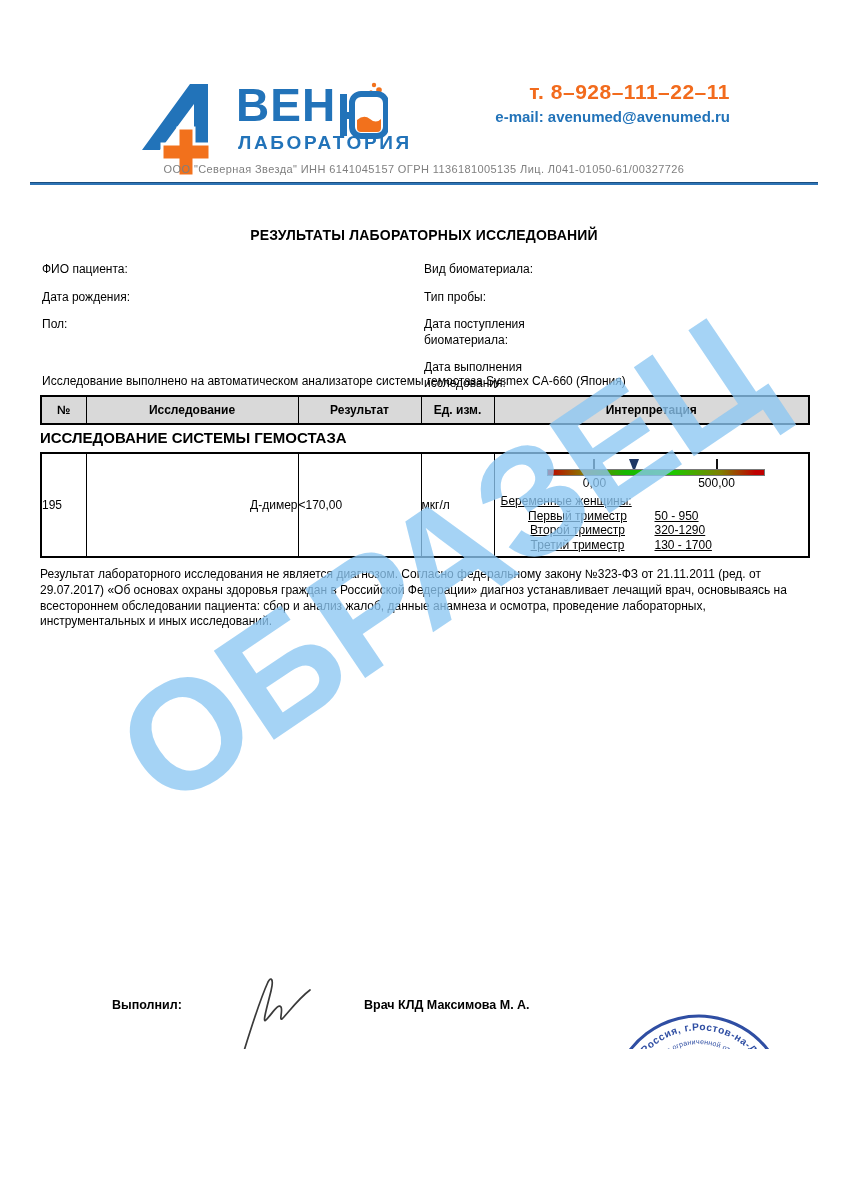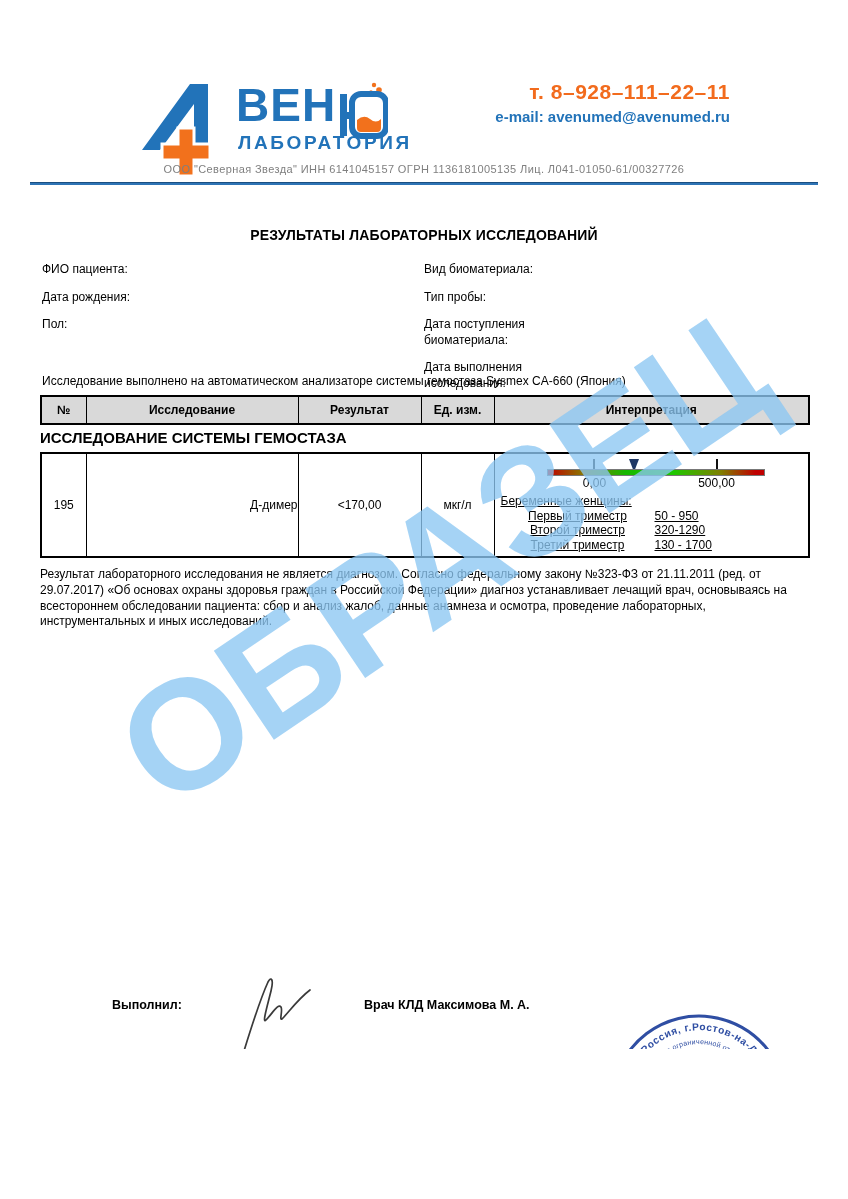--- a/index.html
+++ b/index.html
@@ -35,21 +35,21 @@
   .analyzer-note { position:absolute; left:42px; top:358px; font-size:12px; }
   
   table { border-collapse:collapse; table-layout:fixed; }
   .tbl-head { position:absolute; left:40px; top:379px; width:768px; }
   .tbl-head th { border:1px solid #000; background:#d9d9d9; height:28px;
     font-size:12px; font-weight:bold; text-align:center; }
   .tbl-head { border:2px solid #000; }
   .section-title { position:absolute; left:40px; top:413px; font-size:15px; font-weight:bold; }
   .tbl-data { position:absolute; left:40px; top:436px; width:768px; border:2px solid #000; }
   .tbl-data td { border:1px solid #000; height:104px; font-size:12px;
-    vertical-align:middle; text-align:center; }
+    vertical-align:middle; text-align:left; }
   .col-num  { width:45px; }  .col-test { width:212px; } .col-res { width:123px; }
   .col-unit { width:73px; }  .col-int  { width:315px; }
   td.cell-test { text-align:right; padding-left:4px; font-weight:normal; }
   td.cell-interp { vertical-align:top; text-align:left; padding:3px 6px 2px 6px; }
   
   .gauge-wrap { position:relative; margin:2px 0 1px 46px; width:218px; height:32px; }
   .gauge-tick { position:absolute; top:0; width:2px; height:11px; background:#111;
     transform:translateX(-50%); }
   .gauge-marker { position:absolute; top:0; width:0; height:0; transform:translateX(-50%);
     border-left:5px solid transparent; border-right:5px solid transparent;

